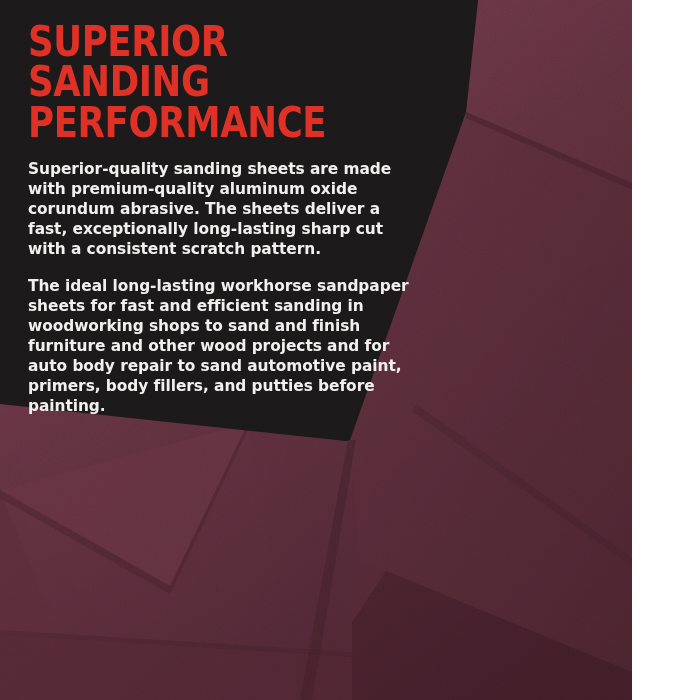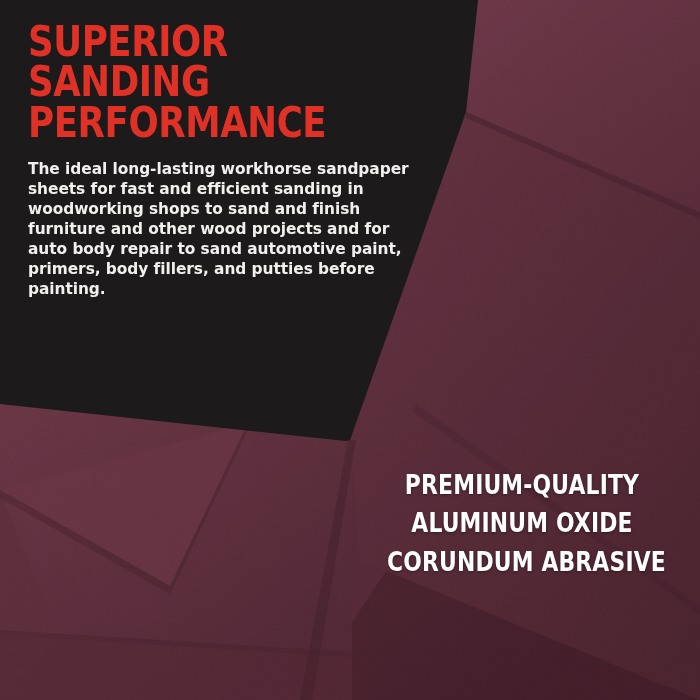--- a/index.html
+++ b/index.html
@@ -3,21 +3,21 @@
 <meta charset="utf-8">
 <title>Superior Sanding Performance</title>
 <style>
   html, body {
     margin: 0;
     padding: 0;
     background: #ffffff;
   }
   #poster {
     position: relative;
-    width: 700px;
+    width: 632px;
     height: 700px;
     overflow: hidden;
     background: #5e2d3d;
     font-family: "DejaVu Sans", "Liberation Sans", sans-serif;
     -webkit-font-smoothing: antialiased;
   }
 
   
   .sheet {
     position: absolute;
@@ -177,22 +177,18 @@
 
   <div class="panel">
     <svg viewBox="0 0 700 700" xmlns="http://www.w3.org/2000/svg" aria-hidden="true">
       <polygon points="0,0 478,0 466,112 350,440 346,441 0,404" fill="#1c1a1a"></polygon>
     </svg>
   </div>
 
   <div class="copy">
     <h1 class="headline">SUPERIOR SANDING
 PERFORMANCE</h1>
+    <p class="para">Superior-quality sanding sheets are made with premium-quality aluminum oxide corundum abrasive. The sheets deliver a fast, exceptionally long-lasting sharp cut with a consistent scratch pattern.</p>
     <p class="para">The ideal long-lasting workhorse sandpaper sheets for fast and efficient sanding in woodworking shops to sand and finish furniture and other wood projects and for auto body repair to sand automotive paint, primers, body fillers, and putties before painting.</p>
   </div>
 
-  <div class="claim">
-    <div class="claim-line">PREMIUM-QUALITY</div>
-    <div class="claim-line">ALUMINUM OXIDE</div>
-    <div class="claim-line">CORUNDUM ABRASIVE</div>
-  </div>
 
 </div>
 
 </body></html>

